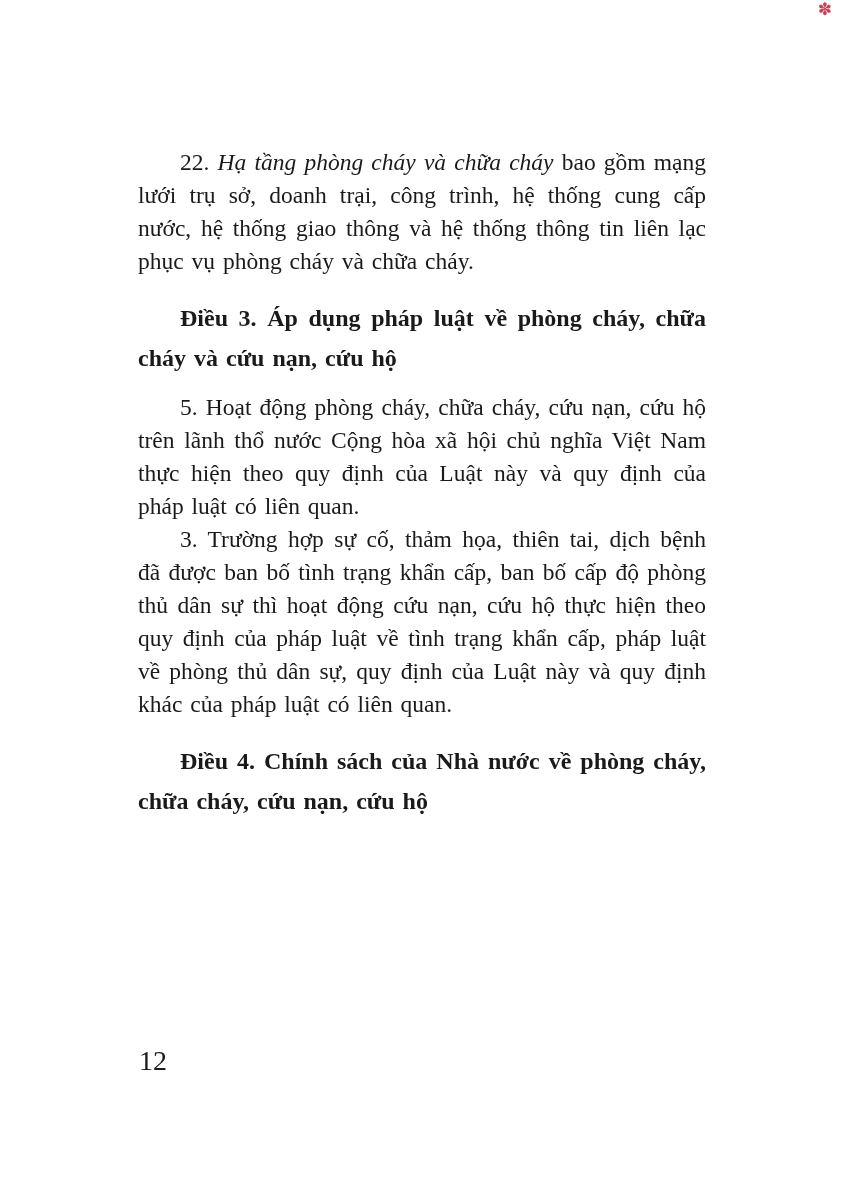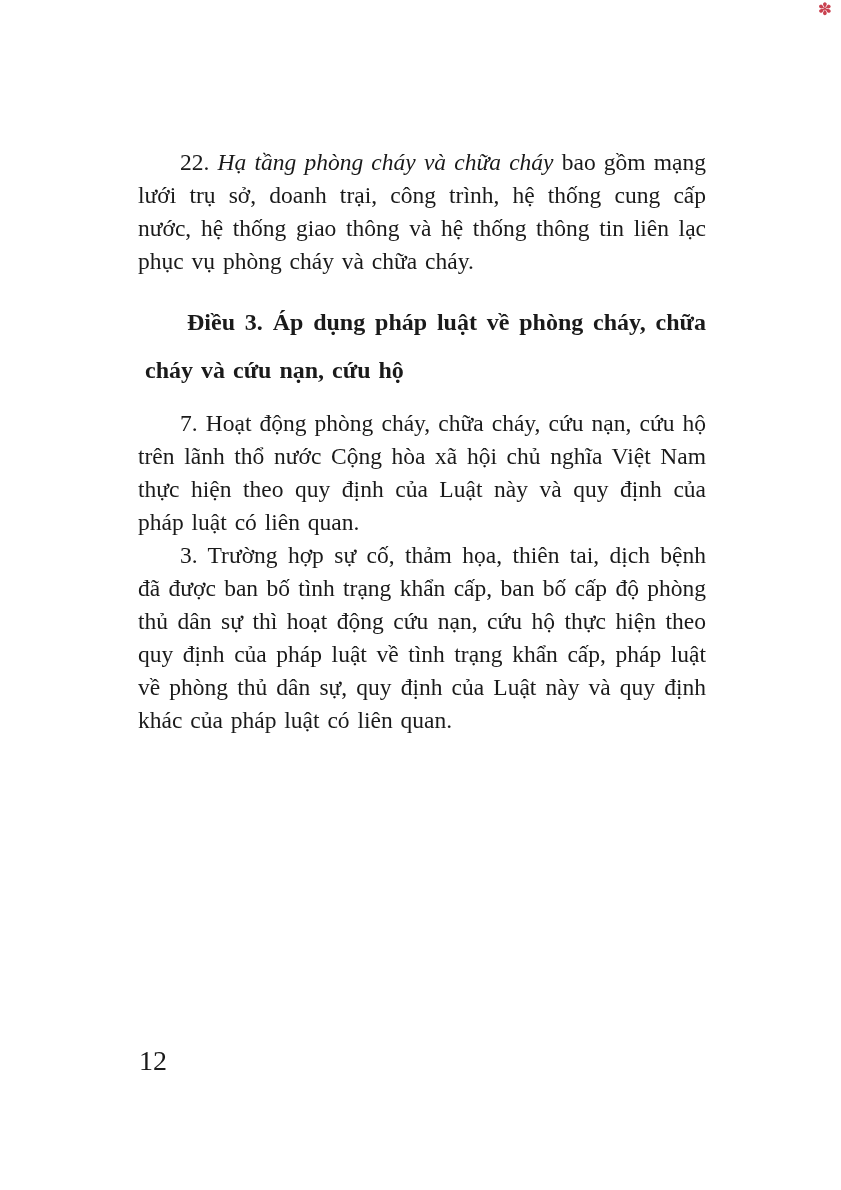--- a/index.html
+++ b/index.html
@@ -30,28 +30,27 @@
   }
   .content p {
     font-size: 23.5px;
     line-height: 33px;
     text-align: justify;
     text-indent: 42px;
     word-spacing: 2px;
   }
   .content h2 {
     font-size: 24px;
-    line-height: 48px;
+    line-height: 40px;
     font-weight: bold;
     text-align: justify;
     text-indent: 42px;
     word-spacing: 2px;
     margin-top: 20px;
     margin-bottom: 13px;
-    margin-left: 7px;
   }
   .page-number {
     position: absolute;
     left: 139px;
     top: 1044px;
     font-size: 28px;
     line-height: 34px;
   }
 </style>
 </head>
@@ -60,24 +59,25 @@
 <div class="page">
 
   <span class="ornament" style="color: rgb(201, 65, 79);">✽</span>
 
   <div class="content">
 
     <p><span>22.</span> <i>Hạ tầng phòng cháy và chữa cháy</i> <span>bao gồm mạng lưới trụ sở, doanh trại, công trình, hệ thống cung cấp nước, hệ thống giao thông và hệ thống thông tin liên lạc phục vụ phòng cháy và chữa cháy.</span></p>
 
     <h2>Điều 3. Áp dụng pháp luật về phòng cháy, chữa cháy và cứu nạn, cứu hộ</h2>
 
-    <p>7. Hoạt động phòng cháy, chữa cháy, cứu nạn, cứu hộ trên lãnh thổ nước Cộng hòa xã hội chủ nghĩa Việt Nam thực hiện theo quy định của Luật này và quy định của pháp luật có liên quan.</p>
+    <p>5. Hoạt động phòng cháy, chữa cháy, cứu nạn, cứu hộ trên lãnh thổ nước Cộng hòa xã hội chủ nghĩa Việt Nam thực hiện theo quy định của Luật này và quy định của pháp luật có liên quan.</p>
 
 
     <p>3. Trường hợp sự cố, thảm họa, thiên tai, dịch bệnh đã được ban bố tình trạng khẩn cấp, ban bố cấp độ phòng thủ dân sự thì hoạt động cứu nạn, cứu hộ thực hiện theo quy định của pháp luật về tình trạng khẩn cấp, pháp luật về phòng thủ dân sự, quy định của Luật này và quy định khác của pháp luật có liên quan.</p>
 
+    <h2>Điều 4. Chính sách của Nhà nước về phòng cháy, chữa cháy, cứu nạn, cứu hộ</h2>
 
 
   </div>
 
   <div class="page-number">12</div>
 
 </div>
 
 </body></html>

